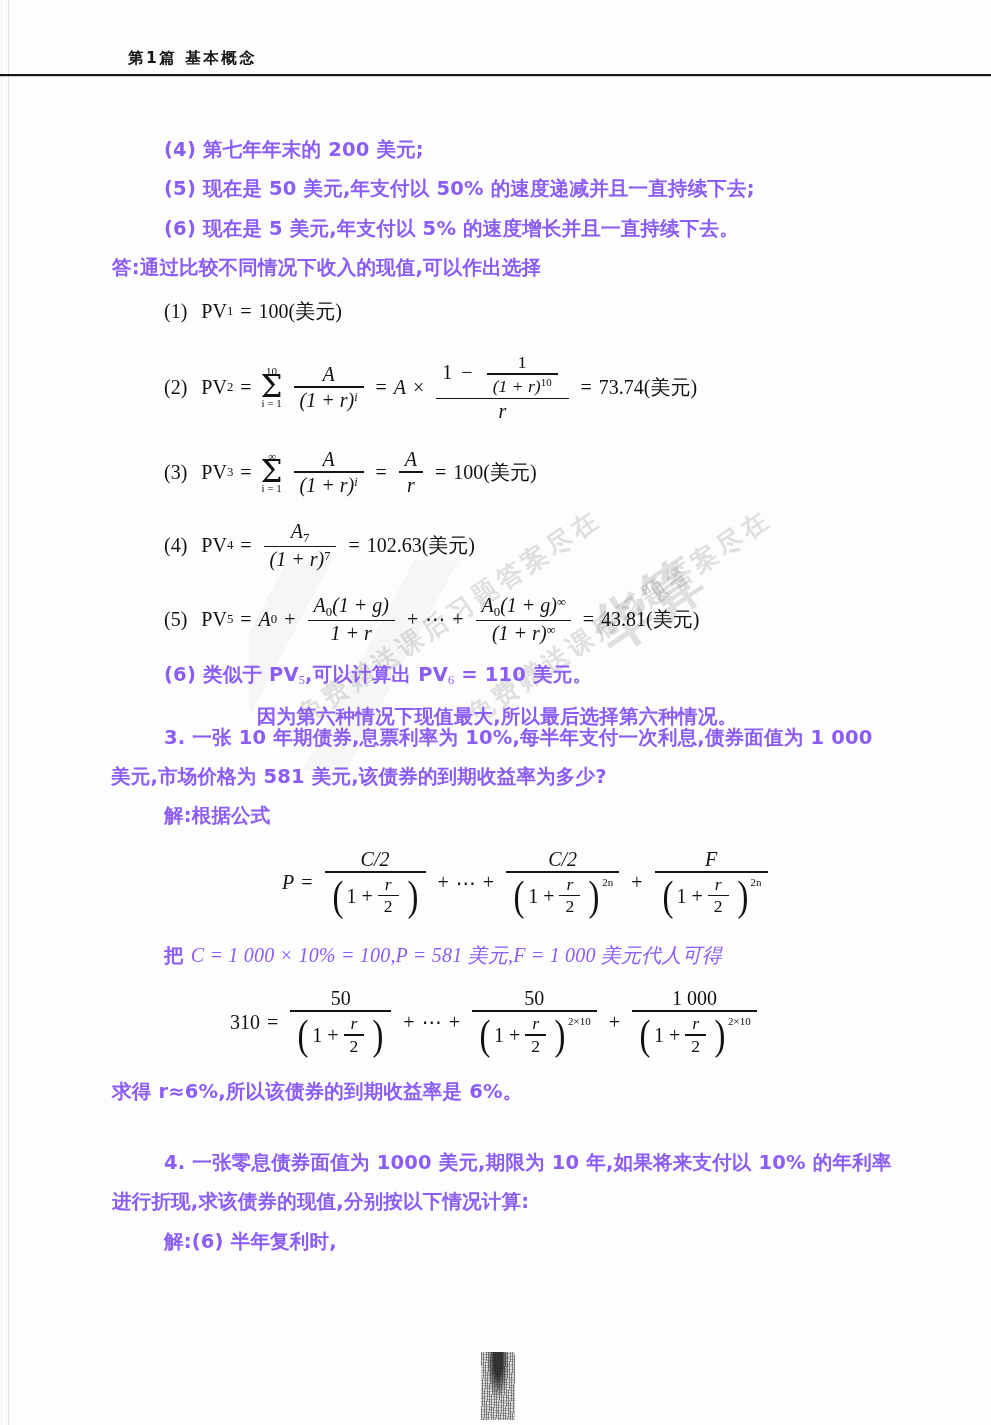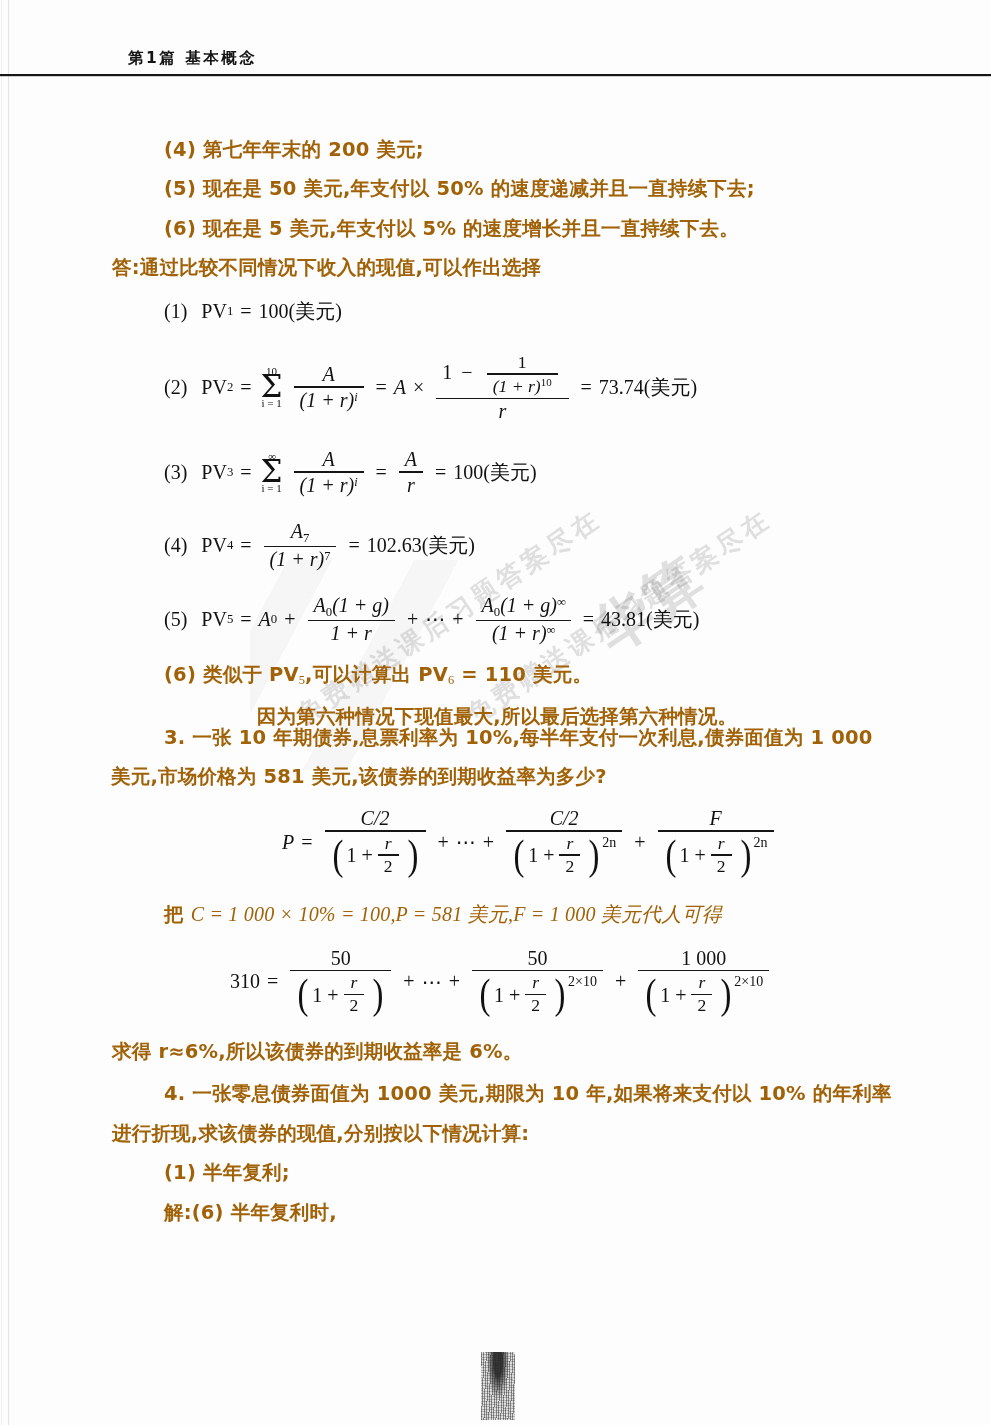--- a/index.html
+++ b/index.html
@@ -73,21 +73,21 @@
   #col {
     position: absolute;
     left: 112px;
     top: 140px;
     width: 770px;
   }
 
   .line {
     font-size: 19.5px;
     line-height: 1.05;
-    color: #a16207;
+    color: #8b5cf6;
     white-space: nowrap;
     font-family: "DejaVu Sans", sans-serif;
     font-weight: bold;
     letter-spacing: 0.2px;
   }
   .para {
     margin-bottom: 19px;
   }
   .indent1 { padding-left: 52px; }
   .noindent { padding-left: 0; }
@@ -190,21 +190,21 @@
     font-family: "Liberation Serif", serif;
     font-weight: 300;
     transform: scaleX(0.78);
   }
   .bigparen > .inner {
     display: inline-flex;
     align-items: center;
     padding: 0 2px;
   }
   .bigparen .pexp {
-    font-size: 14px;
+    font-size: 11px;
     align-self: flex-start;
     margin-top: 2px;
     margin-left: 1px;
     font-style: normal;
   }
 
   .infty { font-style: normal; letter-spacing: -1px; }
 
   
   .wm {
@@ -428,20 +428,21 @@
     <div class="line para indent1">
       <span>(6) 类似于 PV</span><span class="lat sub">5</span><span>,可以计算出 PV</span><span class="lat sub">6</span><span> = 110 美元。</span>
     </div>
 
     <div class="line noindent" style="text-align:center;">因为第六种情况下现值最大,所以最后选择第六种情况。</div>
 
     <div class="line para indent1">3. 一张 10 年期债券,息票利率为 10%,每半年支付一次利息,债券面值为 1 000</div>
 
     <div class="line para noindent" style="margin-left:-1px;">美元,市场价格为 581 美元,该债券的到期收益率为多少?</div>
 
+    <div class="line indent1" style="margin-bottom:20px;">解:根据公式</div>
 
     <div class="math" style="padding-left:170px; margin-bottom:26px;">
       <span class="it">P</span>
       <span class="op">=</span>
 
       <span class="frac">
         <span class="num it">C/2</span>
         <span class="bar"></span>
         <span class="den">
           <span class="bigparen">
@@ -573,27 +574,26 @@
                 <span class="den rm">2</span>
               </span>
             </span>
             <span class="pR">)</span>
             <span class="pexp rm">2×10</span>
           </span>
         </span>
       </span>
     </div>
 
-    <div class="line noindent" style="margin-bottom:22px;">求得 r≈6%,所以该债券的到期收益率是 6%。</div>
+    <div class="line noindent" style="margin-bottom:50px;">求得 r≈6%,所以该债券的到期收益率是 6%。</div>
 
     <div class="line para indent1">4. 一张零息债券面值为 1000 美元,期限为 10 年,如果将来支付以 10% 的年利率</div>
 
     <div class="line para noindent">进行折现,求该债券的现值,分别按以下情况计算:</div>
 
-    <div class="line para indent1">(1) 半年复利;</div>
 
 
     <div class="line indent1">解:(6) 半年复利时,</div>
 
   </div>
 
   <div class="footer-blot"></div>
 
 </div>
 

